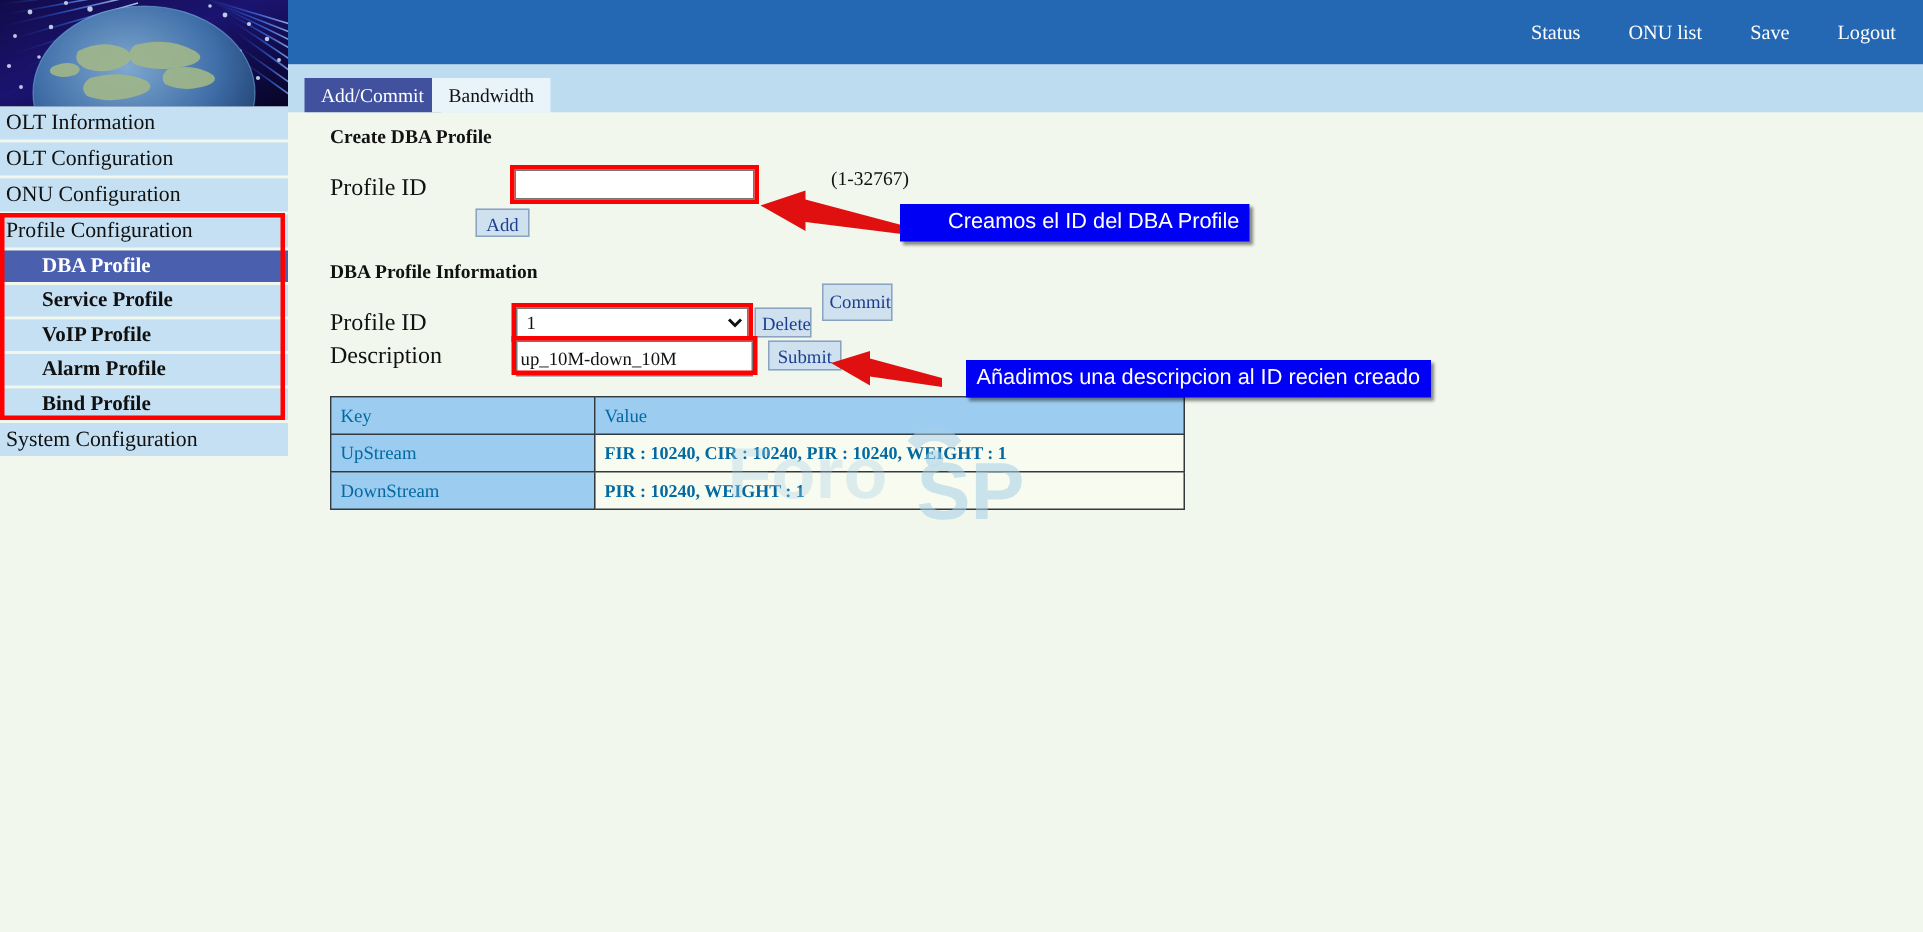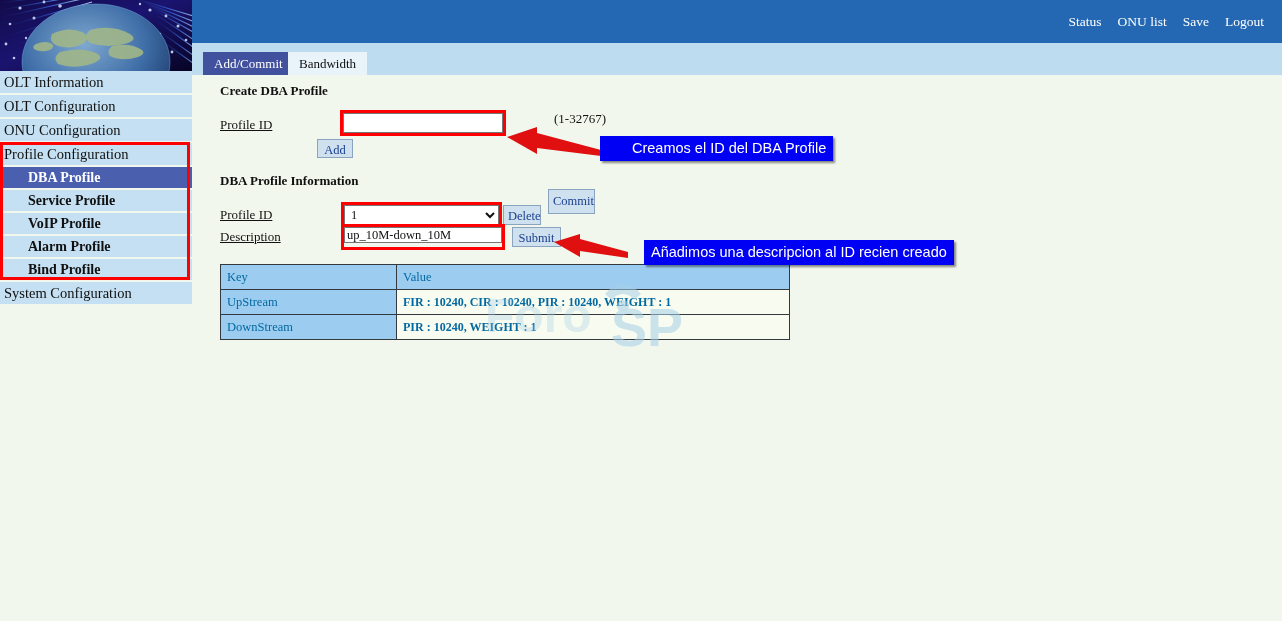--- a/index.html
+++ b/index.html
@@ -23,21 +23,21 @@
     left: 0; top: 0;
     width: 1282px; height: 43px;
     background: #2468b4;
   }
   #topnav {
     position: absolute;
     right: 18px; top: 0;
     height: 43px;
     display: flex;
     align-items: center;
-    gap: 16px;
+    gap: 32px;
   }
   #topnav a {
     color: #ffffff;
     font-family: "Liberation Serif", serif;
     font-size: 13.5px;
     text-decoration: none;
     white-space: nowrap;
   }
 
   
@@ -131,24 +131,23 @@
     position: absolute;
     font-family: "Liberation Serif", serif;
     font-weight: bold;
     font-size: 13px;
     color: #111;
     white-space: nowrap;
   }
   .field-label {
     position: absolute;
     font-family: "Liberation Serif", serif;
-    font-size: 13px;
-    color: #111;
-    white-space: nowrap;
-    text-decoration: underline;
+    font-size: 16px;
+    color: #111;
+    white-space: nowrap;
   }
   .hint {
     position: absolute;
     font-family: "Liberation Serif", serif;
     font-size: 13px;
     color: #111;
     white-space: nowrap;
   }
 
   
@@ -379,21 +378,21 @@
   <div class="field-label" style="left:28px; top:132px;">Profile ID</div>
 
   <select class="sel" id="info-profile-id" style="left:152px; top:130px; width:155px; height:20px;"><option>1</option></select>
   <div class="redoutline" style="left:149px; top:127px; width:161px; height:26px;"></div>
 
   <button class="btn" style="left:311px; top:130px; width:38px; height:20px;">Delete</button>
   <button class="btn" style="left:356px; top:114px; width:47px; height:25px;">Commit</button>
 
   <div class="field-label" style="left:28px; top:154px;">Description</div>
 
-  <input class="txt" id="description-input" style="left: 152px; top: 152px; width: 158px; height: 16px;" value="up_10M-down_10M">
+  <input class="txt" id="description-input" style="left: 152px; top: 152px; width: 158px; height: 24px;" value="up_10M-down_10M">
   <div class="redoutline" style="left:149px; top:149px; width:164px; height:26px;"></div>
 
   <button class="btn" style="left:320px; top:152px; width:49px; height:20px;">Submit</button>
 
   <table id="dbatable">
     <thead>
       <tr>
         <td class="keycell">Key</td>
         <td>Value</td>
       </tr>

